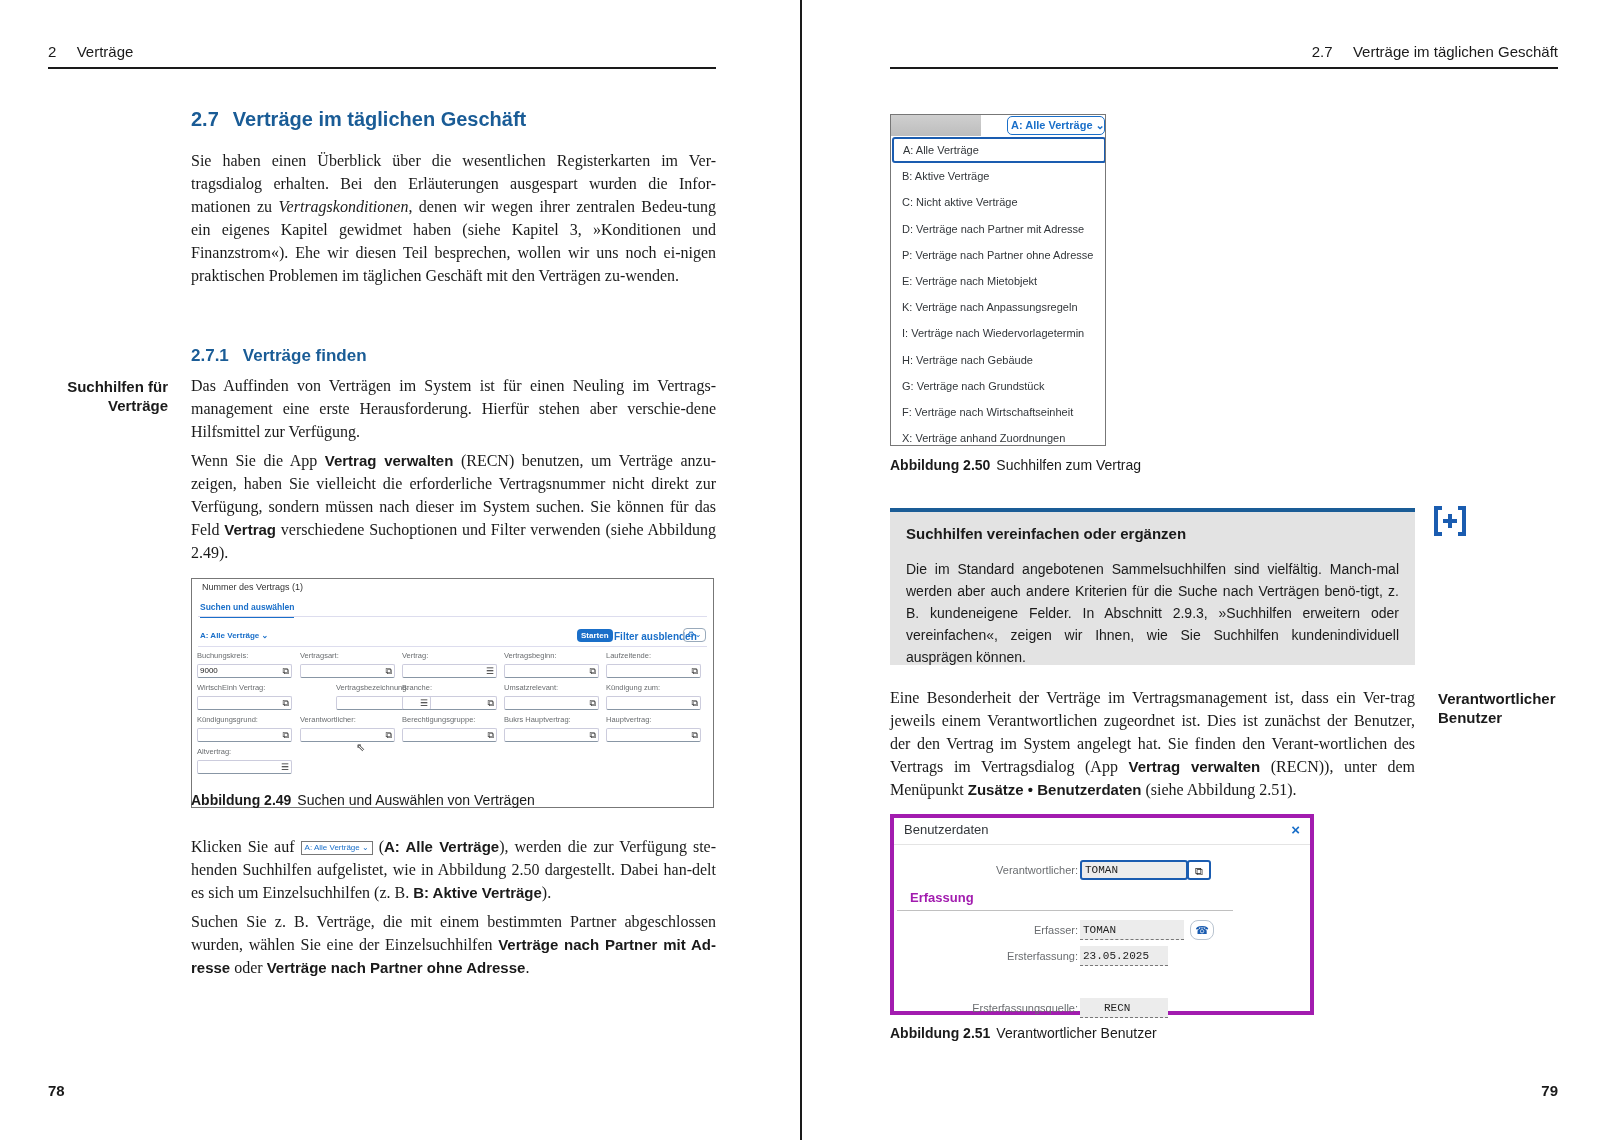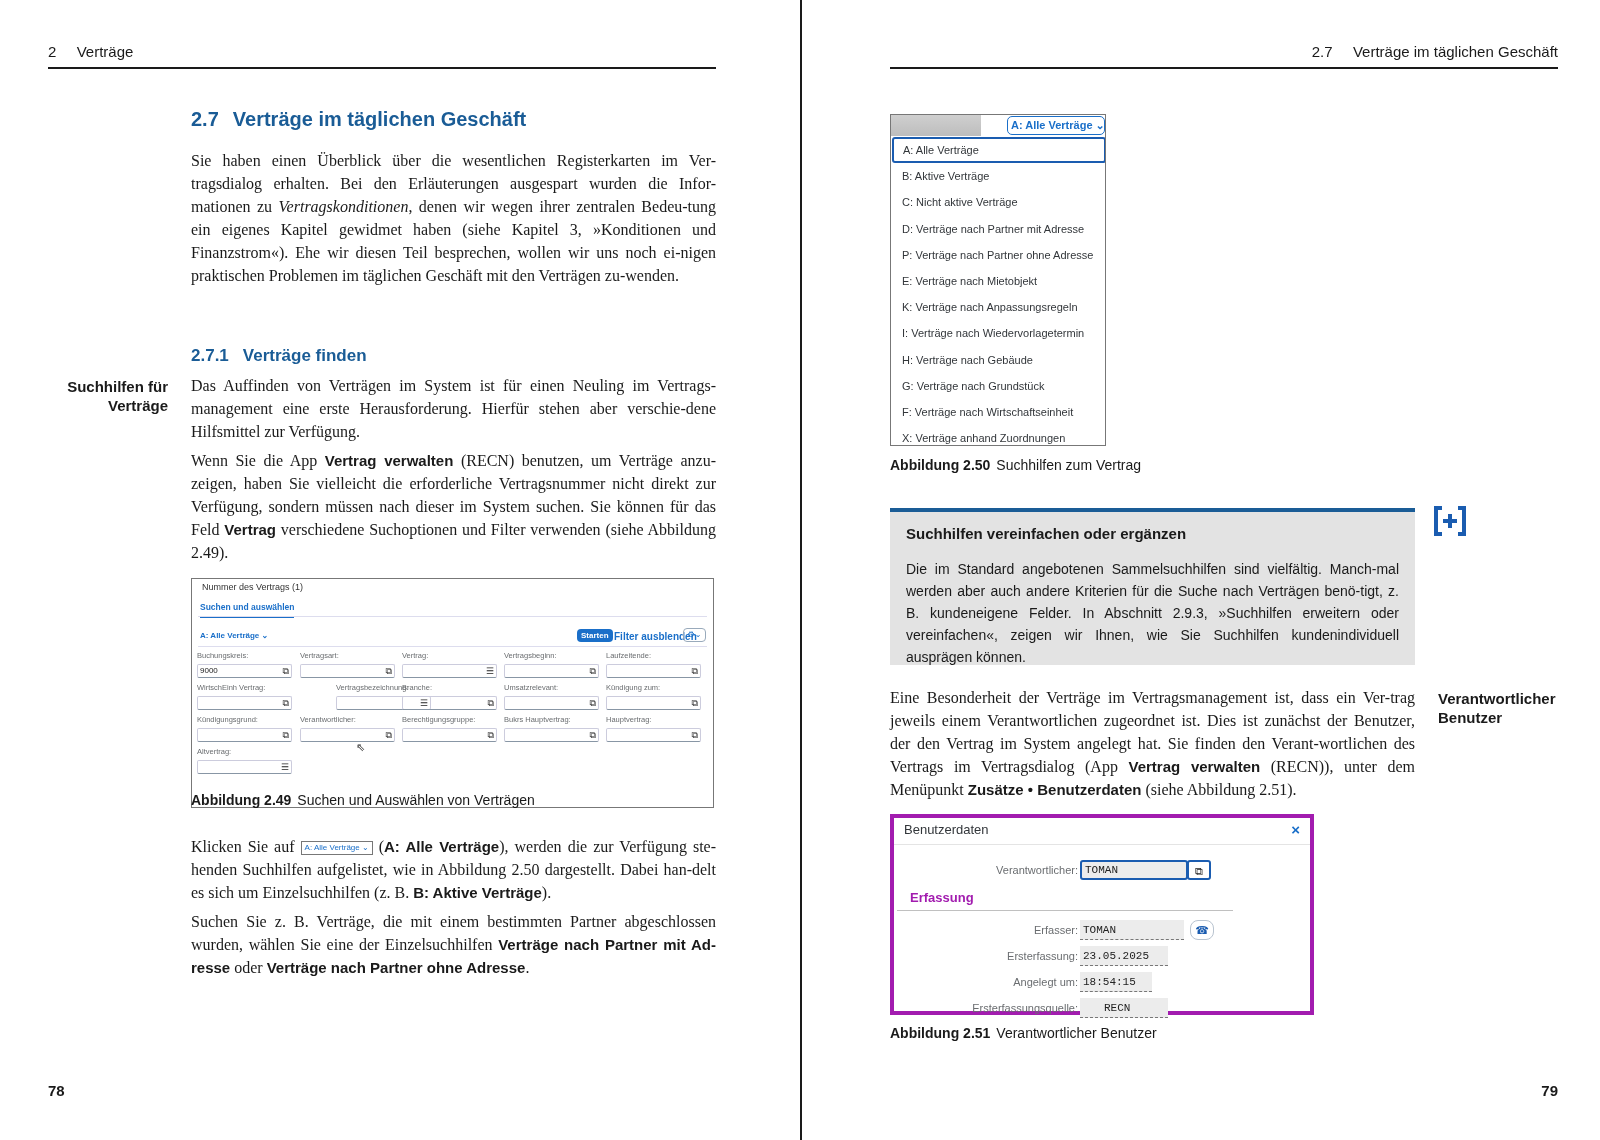--- a/index.html
+++ b/index.html
@@ -293,24 +293,20 @@
   <div class="sect-line"></div>
   <div class="row" style="top:102px;">
     <span class="l">Erfasser:</span>
     <span class="v" style="width:104px;">TOMAN</span>
     <span class="ib" style="left:296px;">☎</span>
   </div>
   <div class="row" style="top:128px;">
     <span class="l">Ersterfassung:</span>
     <span class="v" style="width:88px;">23.05.2025</span>
   </div>
-  <div class="row" style="top:154px;">
-    <span class="l">Angelegt um:</span>
-    <span class="v" style="width:72px;">18:54:15</span>
-  </div>
   <div class="row" style="top:180px;">
     <span class="l">Ersterfassungsquelle:</span>
     <span class="v" style="width:88px;padding-left:24px;">RECN</span>
   </div>
 </div>
 <div class="caption" style="left:890px;top:1025px;">
   <b>Abbildung 2.51</b><span>Verantwortlicher Benutzer</span>
 </div>
 
 </body></html>

